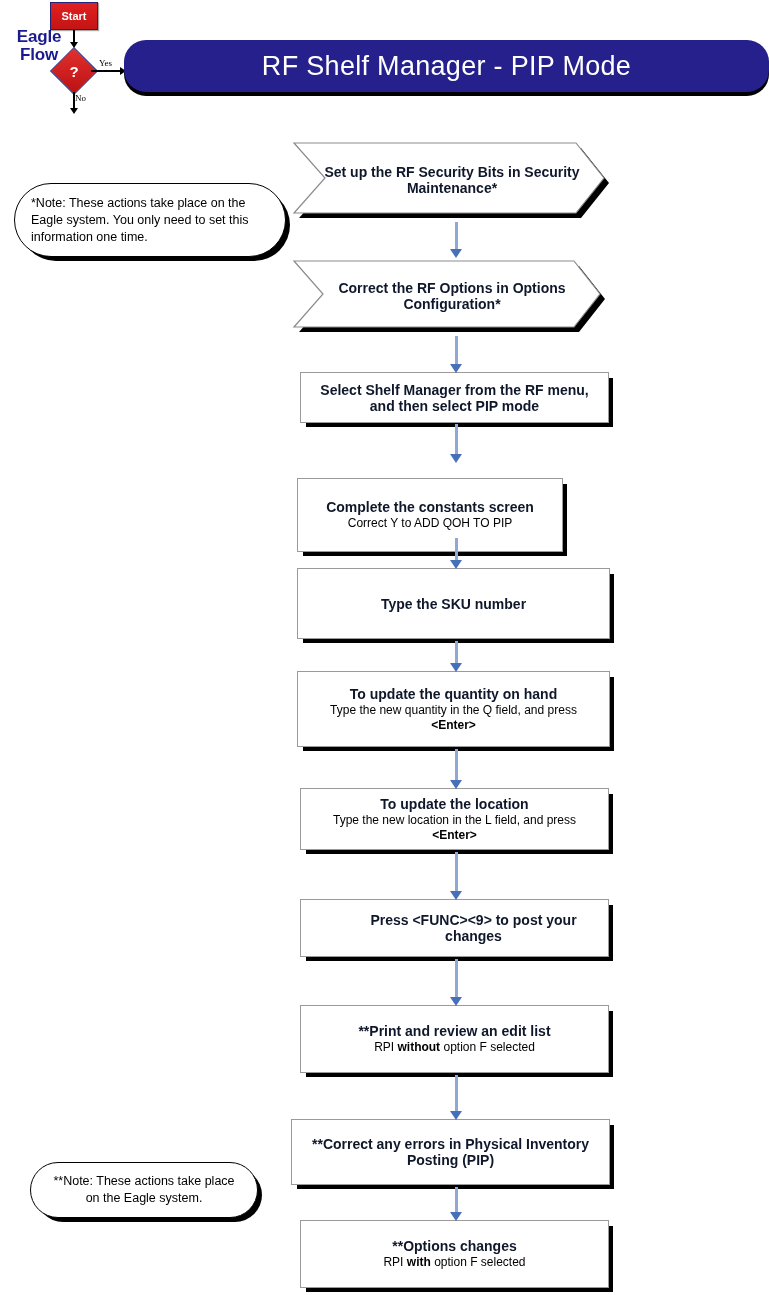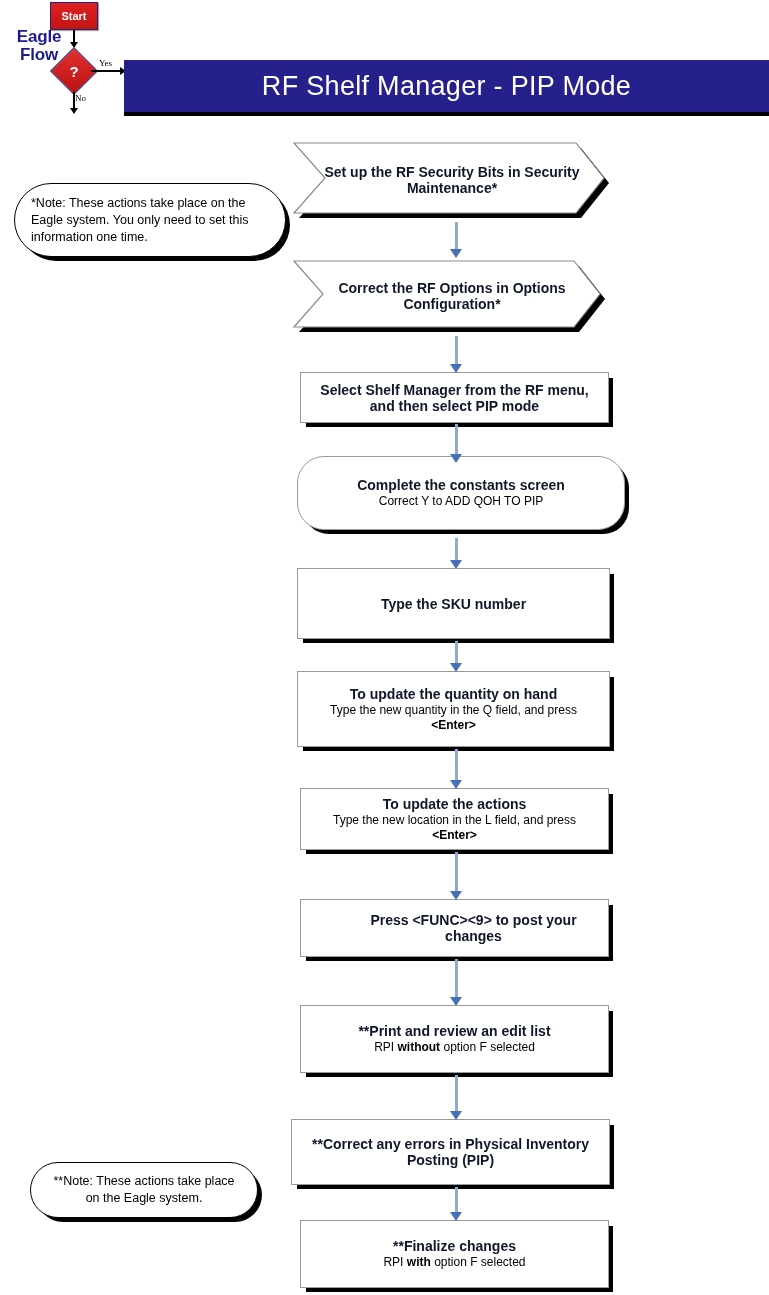--- a/index.html
+++ b/index.html
@@ -70,31 +70,32 @@
     font-size: 9px; color: #000; font-family: Liberation Serif, serif;
   }
   #wf-lbl-no {
     position: absolute; left: 75px; top: 93px;
     font-size: 9px; color: #000; font-family: Liberation Serif, serif;
   }
 
   
   #title-banner {
     position: absolute;
-    left: 124px; top: 60px;
+    left: 124px; top: 40px;
     width: 645px; height: 52px;
     background: #26208c;
     color: #ffffff;
     display: flex;
     align-items: center;
     justify-content: center;
     font-size: 27px;
     letter-spacing: .3px;
     box-shadow: 0 4px 0 0 #000000;
     box-sizing: border-box;
+    border-radius: 22px;
   }
 
   
   .node {
     position: absolute;
     box-sizing: border-box;
     background: #ffffff;
   }
   .node-rect {
     border: 1px solid #9a9a9a;
@@ -231,21 +232,21 @@
     <div class="t-main">Correct the RF Options in Options Configuration*</div>
   </div>
 </div>
 
 <div class="node node-rect" style="left:300px; top:372px; width:309px; height:51px;">
   <div class="node-inner">
     <div class="t-main">Select Shelf Manager from the RF menu, and then select PIP mode</div>
   </div>
 </div>
 
-<div class="node node-rect" style="left:297px; top:456px; width:328px; height:74px;border-radius:27px;">
+<div class="node node-rect" style="left:297px; top:478px; width:266px; height:74px;">
   <div class="node-inner">
     <div class="t-main">Complete the constants screen</div>
     <div class="t-sub">Correct Y to ADD QOH TO PIP</div>
   </div>
 </div>
 
 <div class="node node-rect" style="left:297px; top:568px; width:313px; height:71px;">
   <div class="node-inner">
     <div class="t-main">Type the SKU number</div>
   </div>
@@ -253,21 +254,21 @@
 
 <div class="node node-rect" style="left:297px; top:671px; width:313px; height:76px;">
   <div class="node-inner">
     <div class="t-main">To update the quantity on hand</div>
     <div class="t-sub">Type the new quantity in the Q field, and press<br><b>&lt;Enter&gt;</b></div>
   </div>
 </div>
 
 <div class="node node-rect" style="left:300px; top:788px; width:309px; height:62px;">
   <div class="node-inner">
-    <div class="t-main">To update the actions</div>
+    <div class="t-main">To update the location</div>
     <div class="t-sub">Type the new location in the L field, and press<br><b>&lt;Enter&gt;</b></div>
   </div>
 </div>
 
 <div class="node node-rect" style="left:300px; top:899px; width:309px; height:58px;padding-left:38px;">
   <div class="node-inner">
     <div class="t-main">Press &lt;FUNC&gt;&lt;9&gt; to post your changes</div>
   </div>
 </div>
 
@@ -279,21 +280,21 @@
 </div>
 
 <div class="node node-rect" style="left:291px; top:1119px; width:319px; height:66px;">
   <div class="node-inner">
     <div class="t-main">**Correct any errors in Physical Inventory Posting (PIP)</div>
   </div>
 </div>
 
 <div class="node node-rect" style="left:300px; top:1220px; width:309px; height:68px;">
   <div class="node-inner">
-    <div class="t-main">**Finalize changes</div>
+    <div class="t-main">**Options changes</div>
     <div class="t-sub">RPI <b>with</b> option F selected</div>
   </div>
 </div>
 
 <div class="arrow" style="left:446px; top:222px; width:20px; height:36px;">
   <div class="shaft" style="height:28px;"></div>
   <div class="head"></div>
 </div>
 
 <div class="arrow" style="left:446px; top:336px; width:20px; height:37px;">

